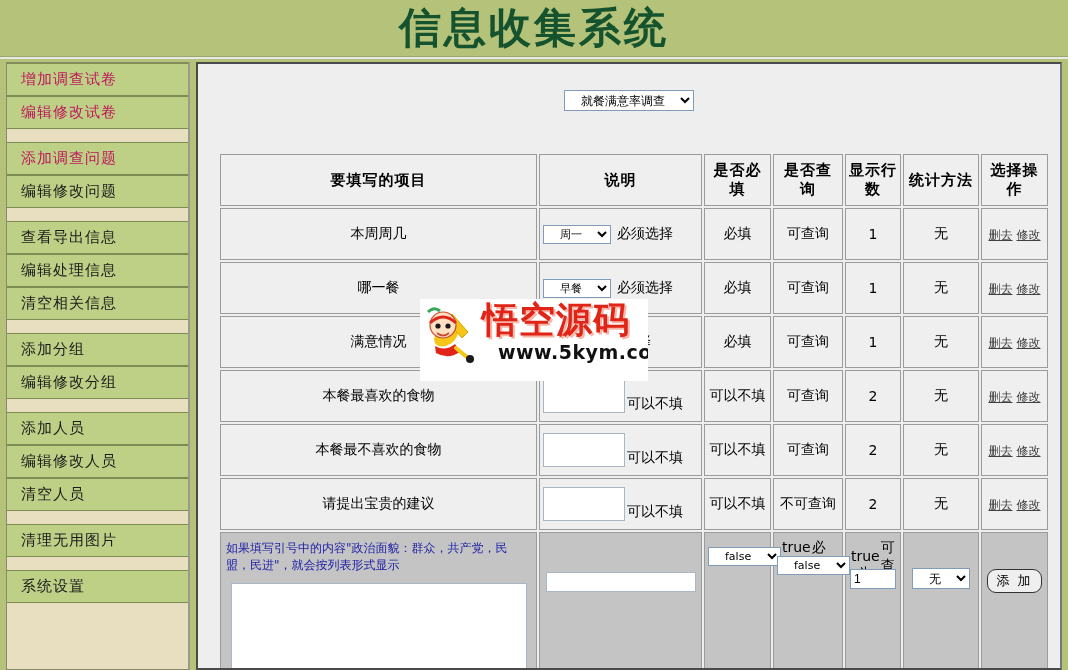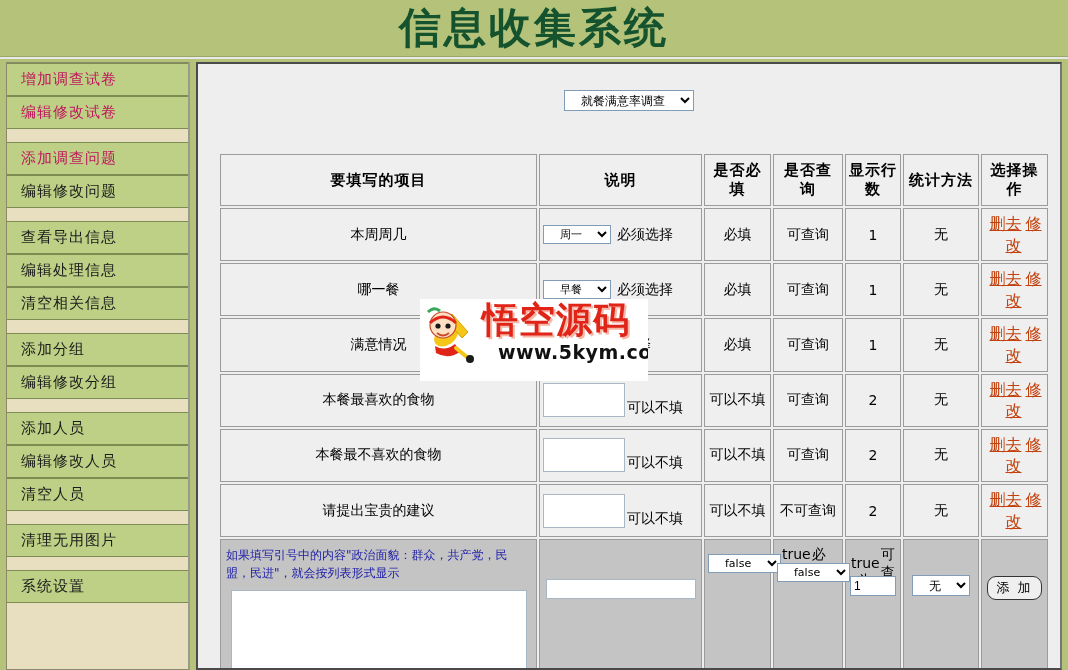--- a/index.html
+++ b/index.html
@@ -134,23 +134,23 @@
     width: 82px; height: 34px;
     border: 1px solid #a9b6c4;
     background: #fff;
     resize: none;
     font-size: 12px;
     vertical-align: bottom;
   }
   .ta-row { display: flex; align-items: flex-end; gap: 2px; }
 
   a.op {
-    color: #c2410c;
+    color: #404040;
     text-decoration: underline;
-    font-size: 16px;
+    font-size: 12px;
     cursor: pointer;
     margin: 16px 2px;
   }
   .op-wrap { line-height: 1.35; }
 
   
   tr.addrow td {
     background: #c4c4c4;
     vertical-align: top;
     padding-top: 6px;

